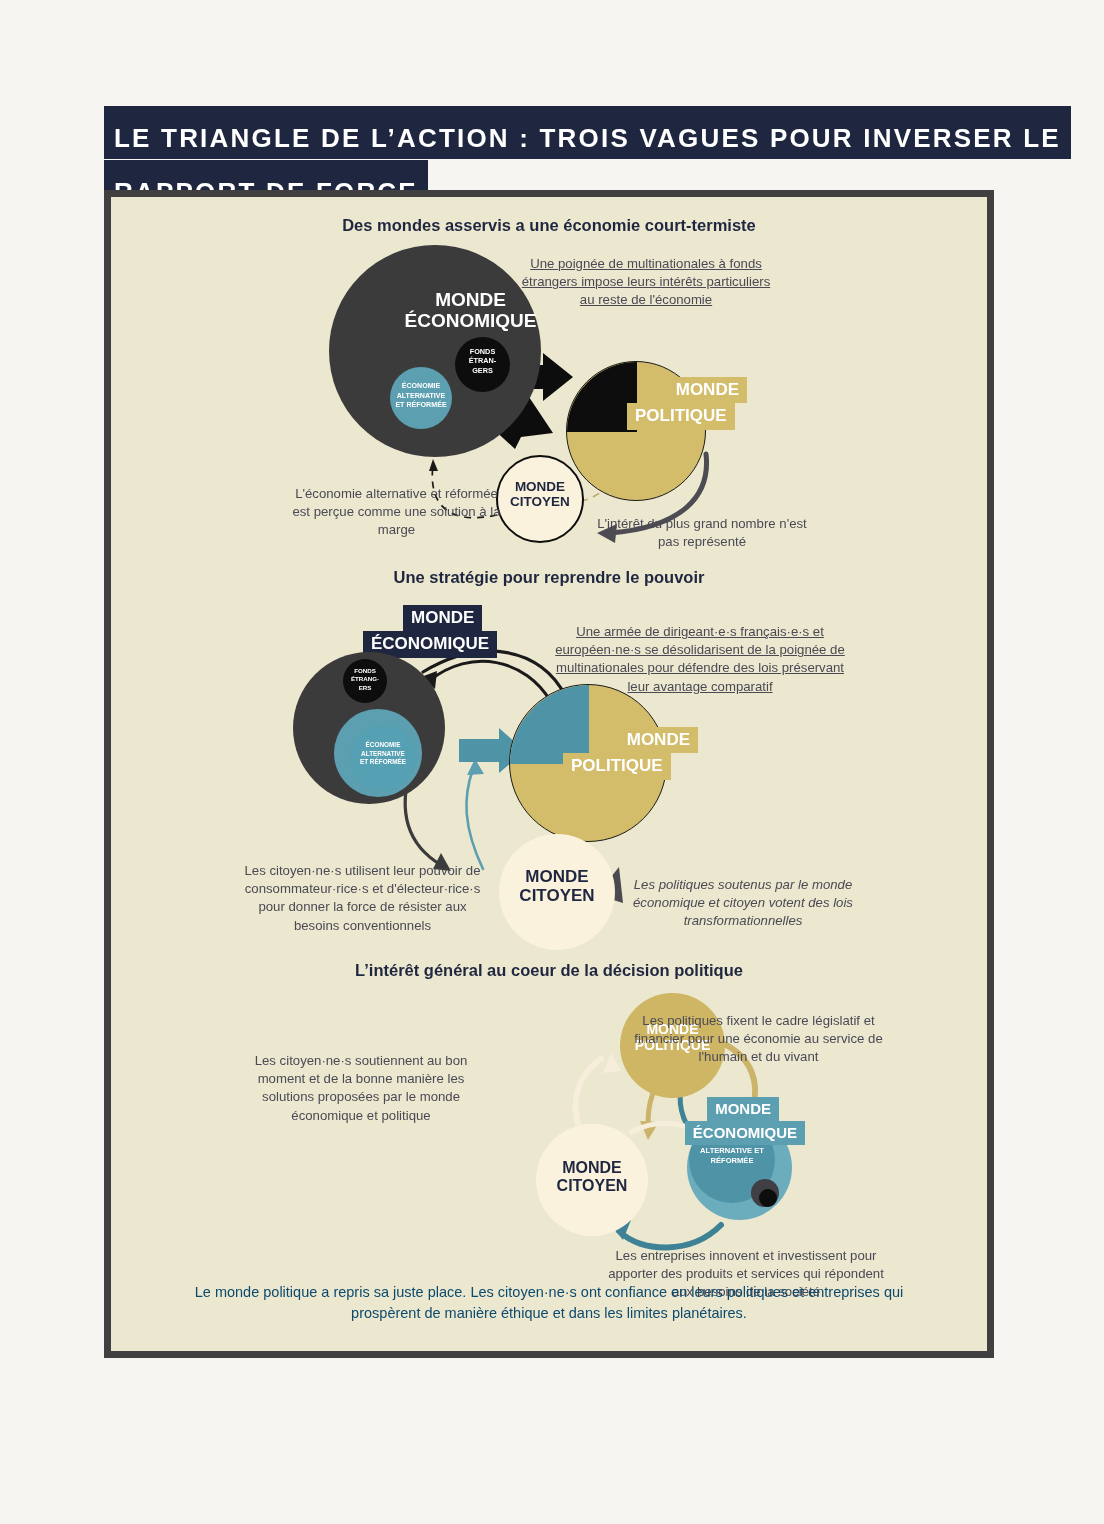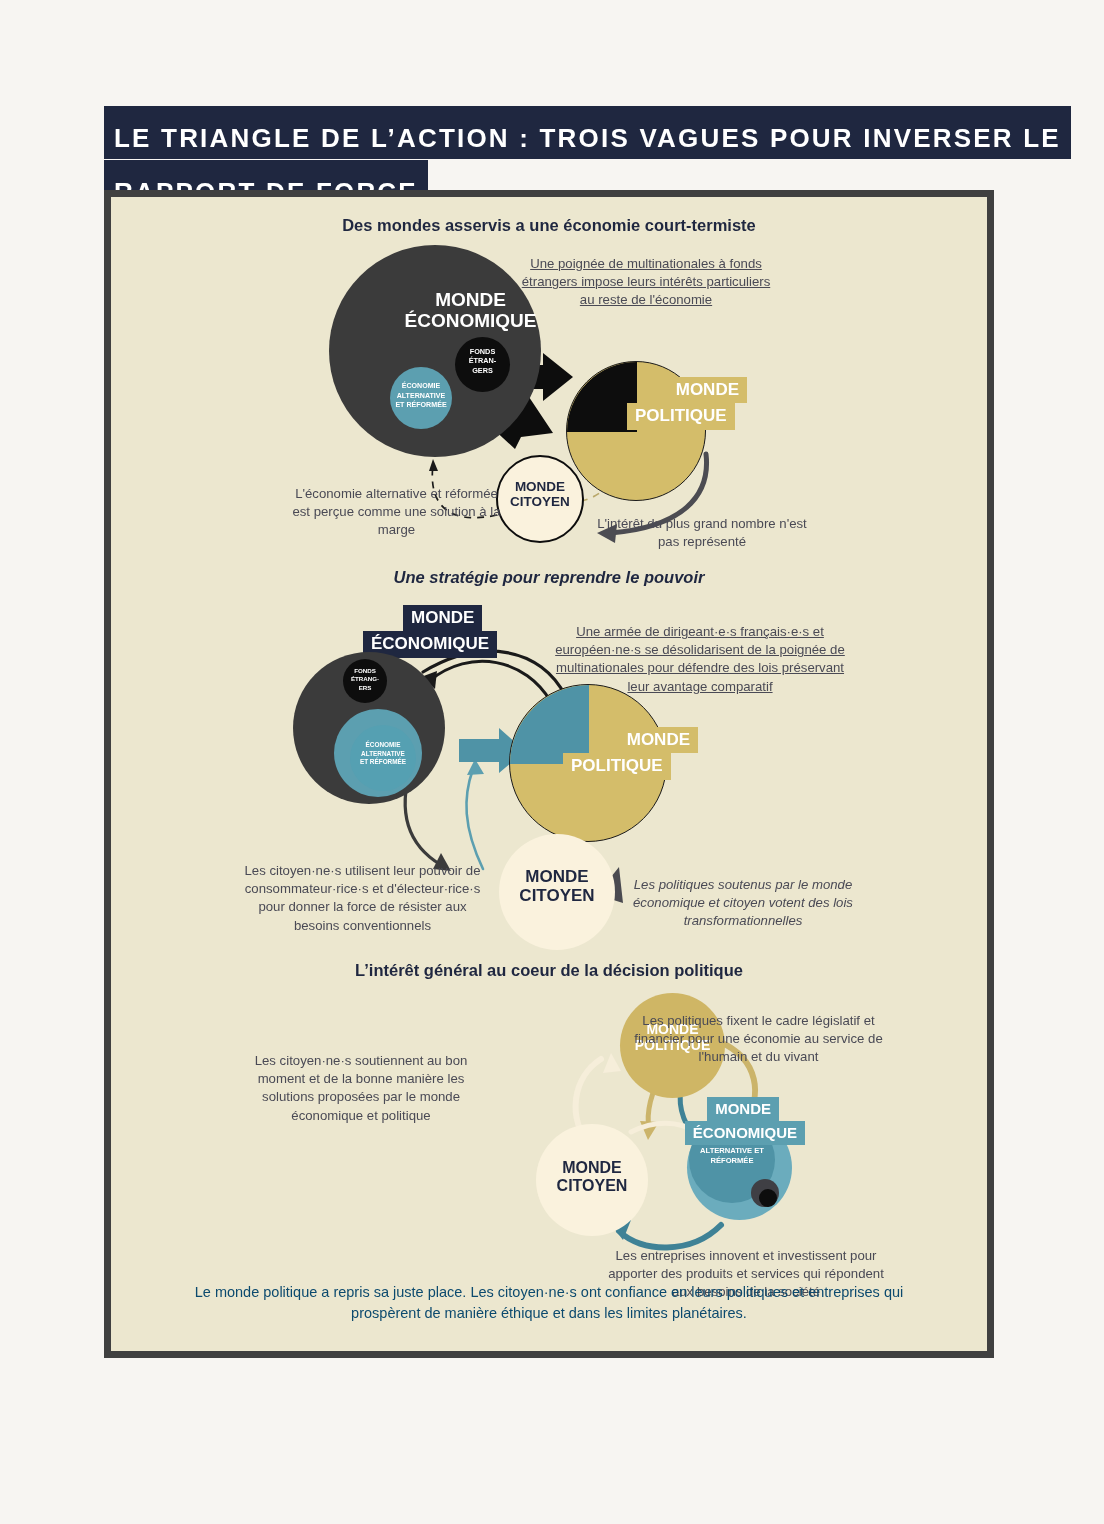--- a/index.html
+++ b/index.html
@@ -39,21 +39,21 @@
 
   .sec-title {
     position: absolute;
     width: 100%;
     text-align: center;
     font-size: 16.5px;
     font-weight: 700;
     color: #1f2740;
   }
   #sec1-title { top: 19px; }
-  #sec2-title { top: 371px; font-style: italic; }
+  #sec2-title { top: 371px; }
   #sec3-title { top: 764px; }
 
   .note {
     position: absolute;
     font-size: 13.2px;
     line-height: 1.38;
     color: #4a4a55;
     text-align: center;
   }
 

